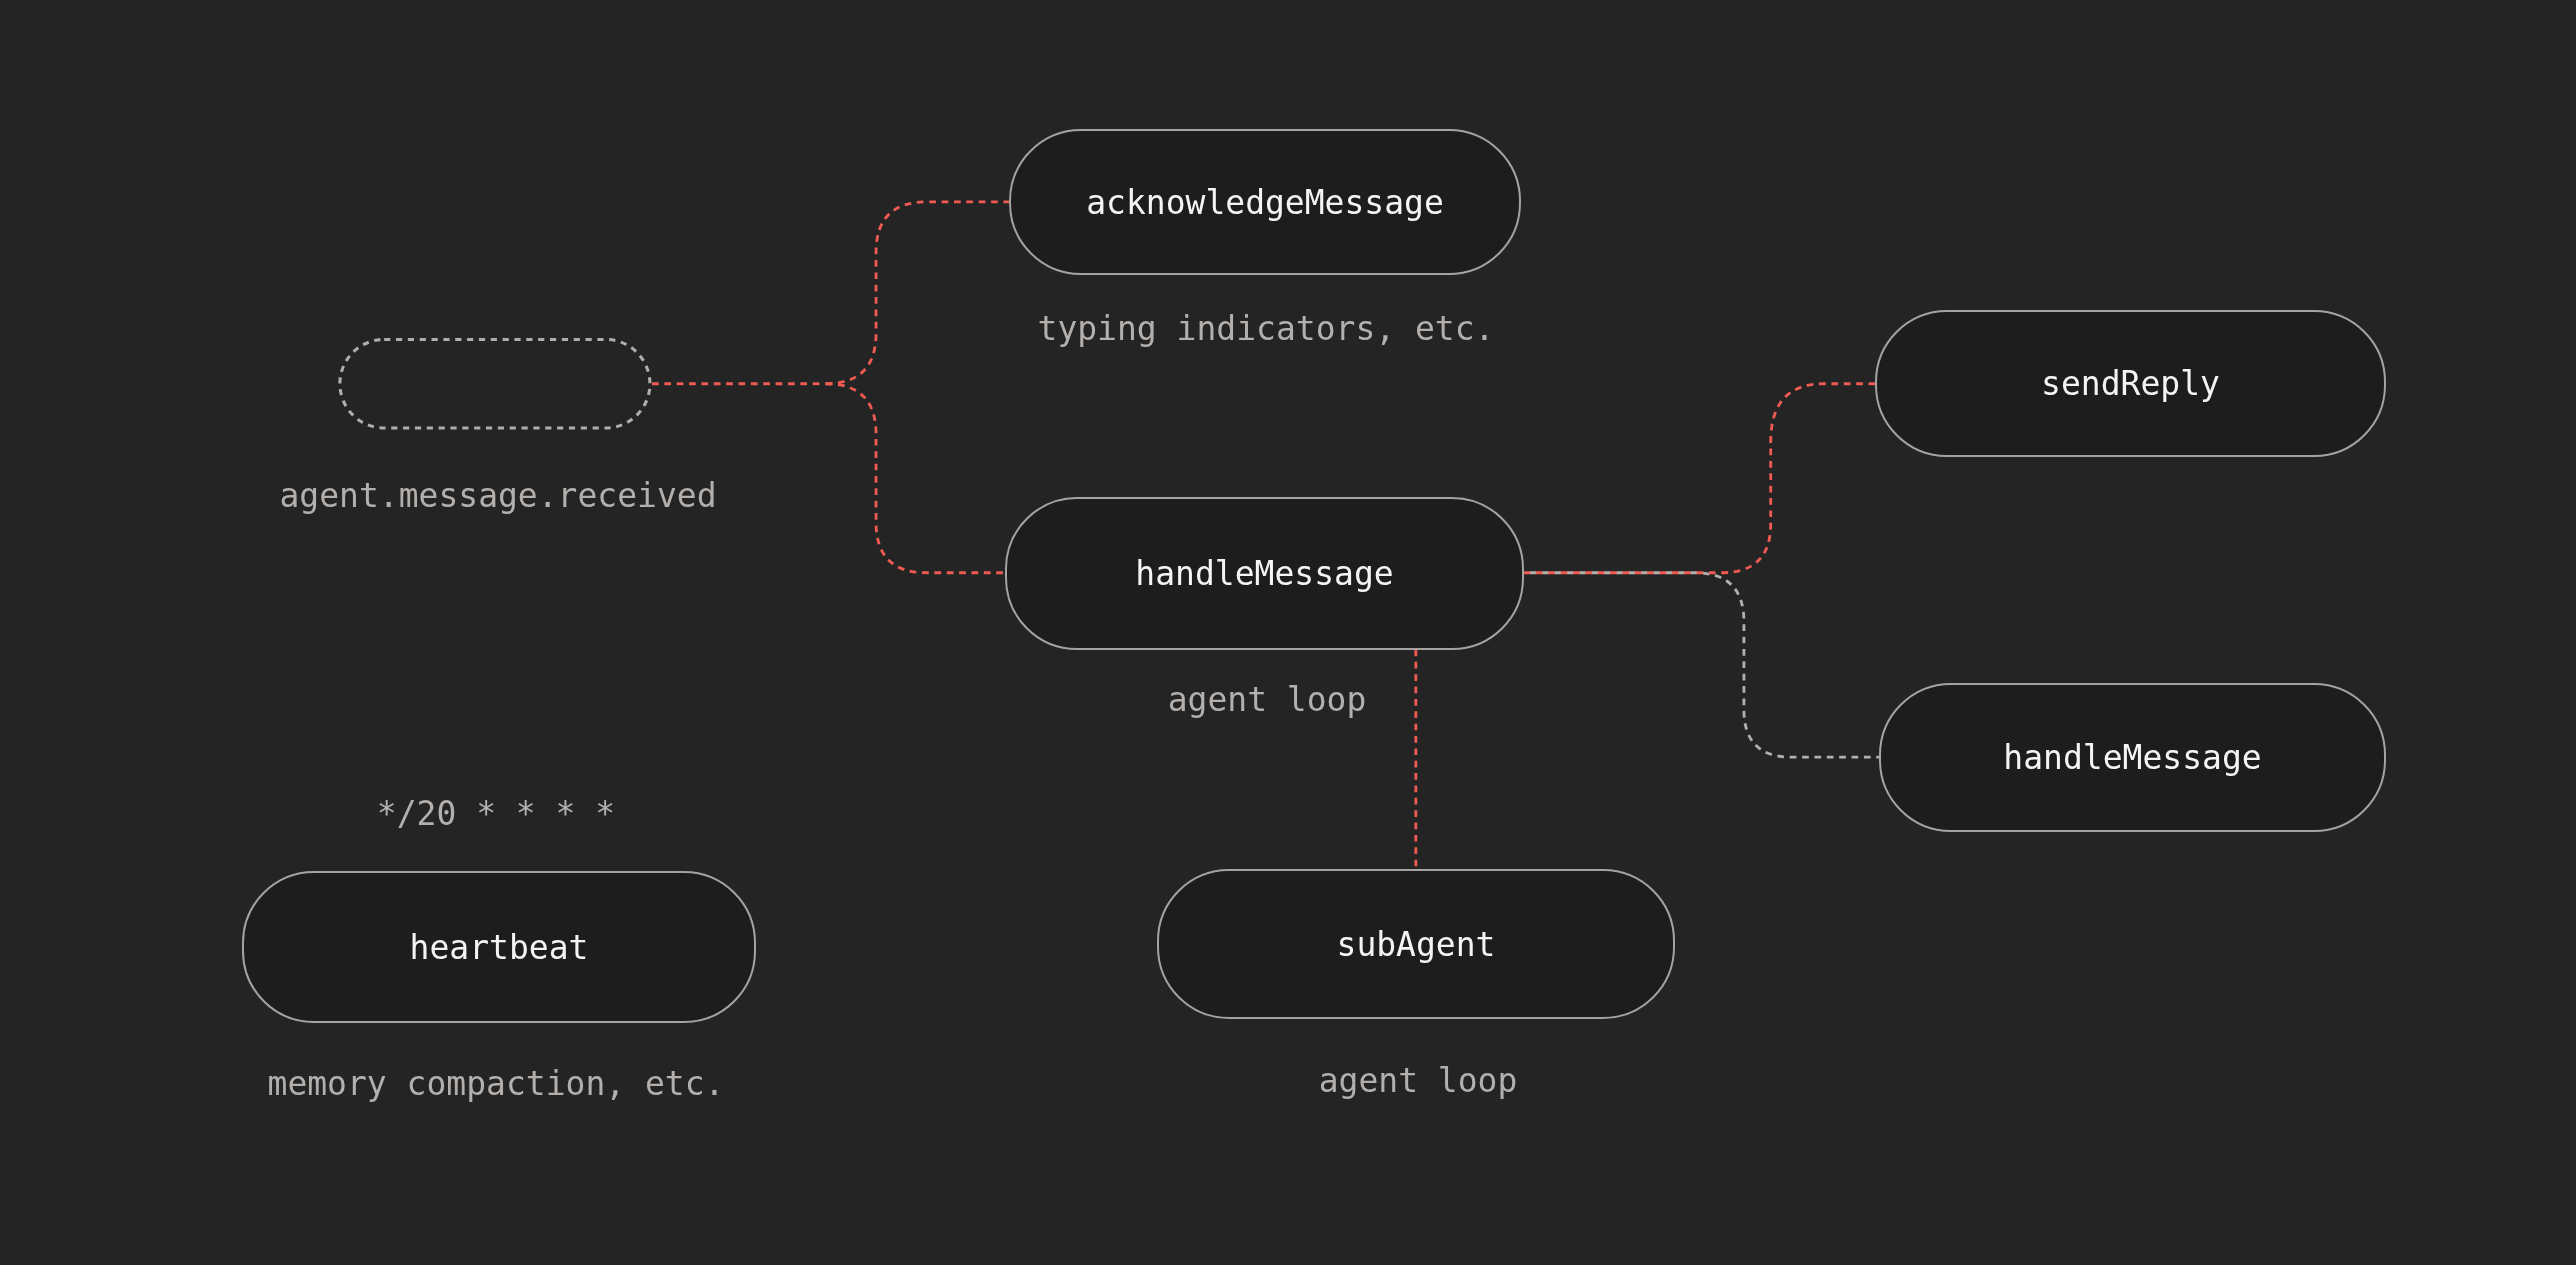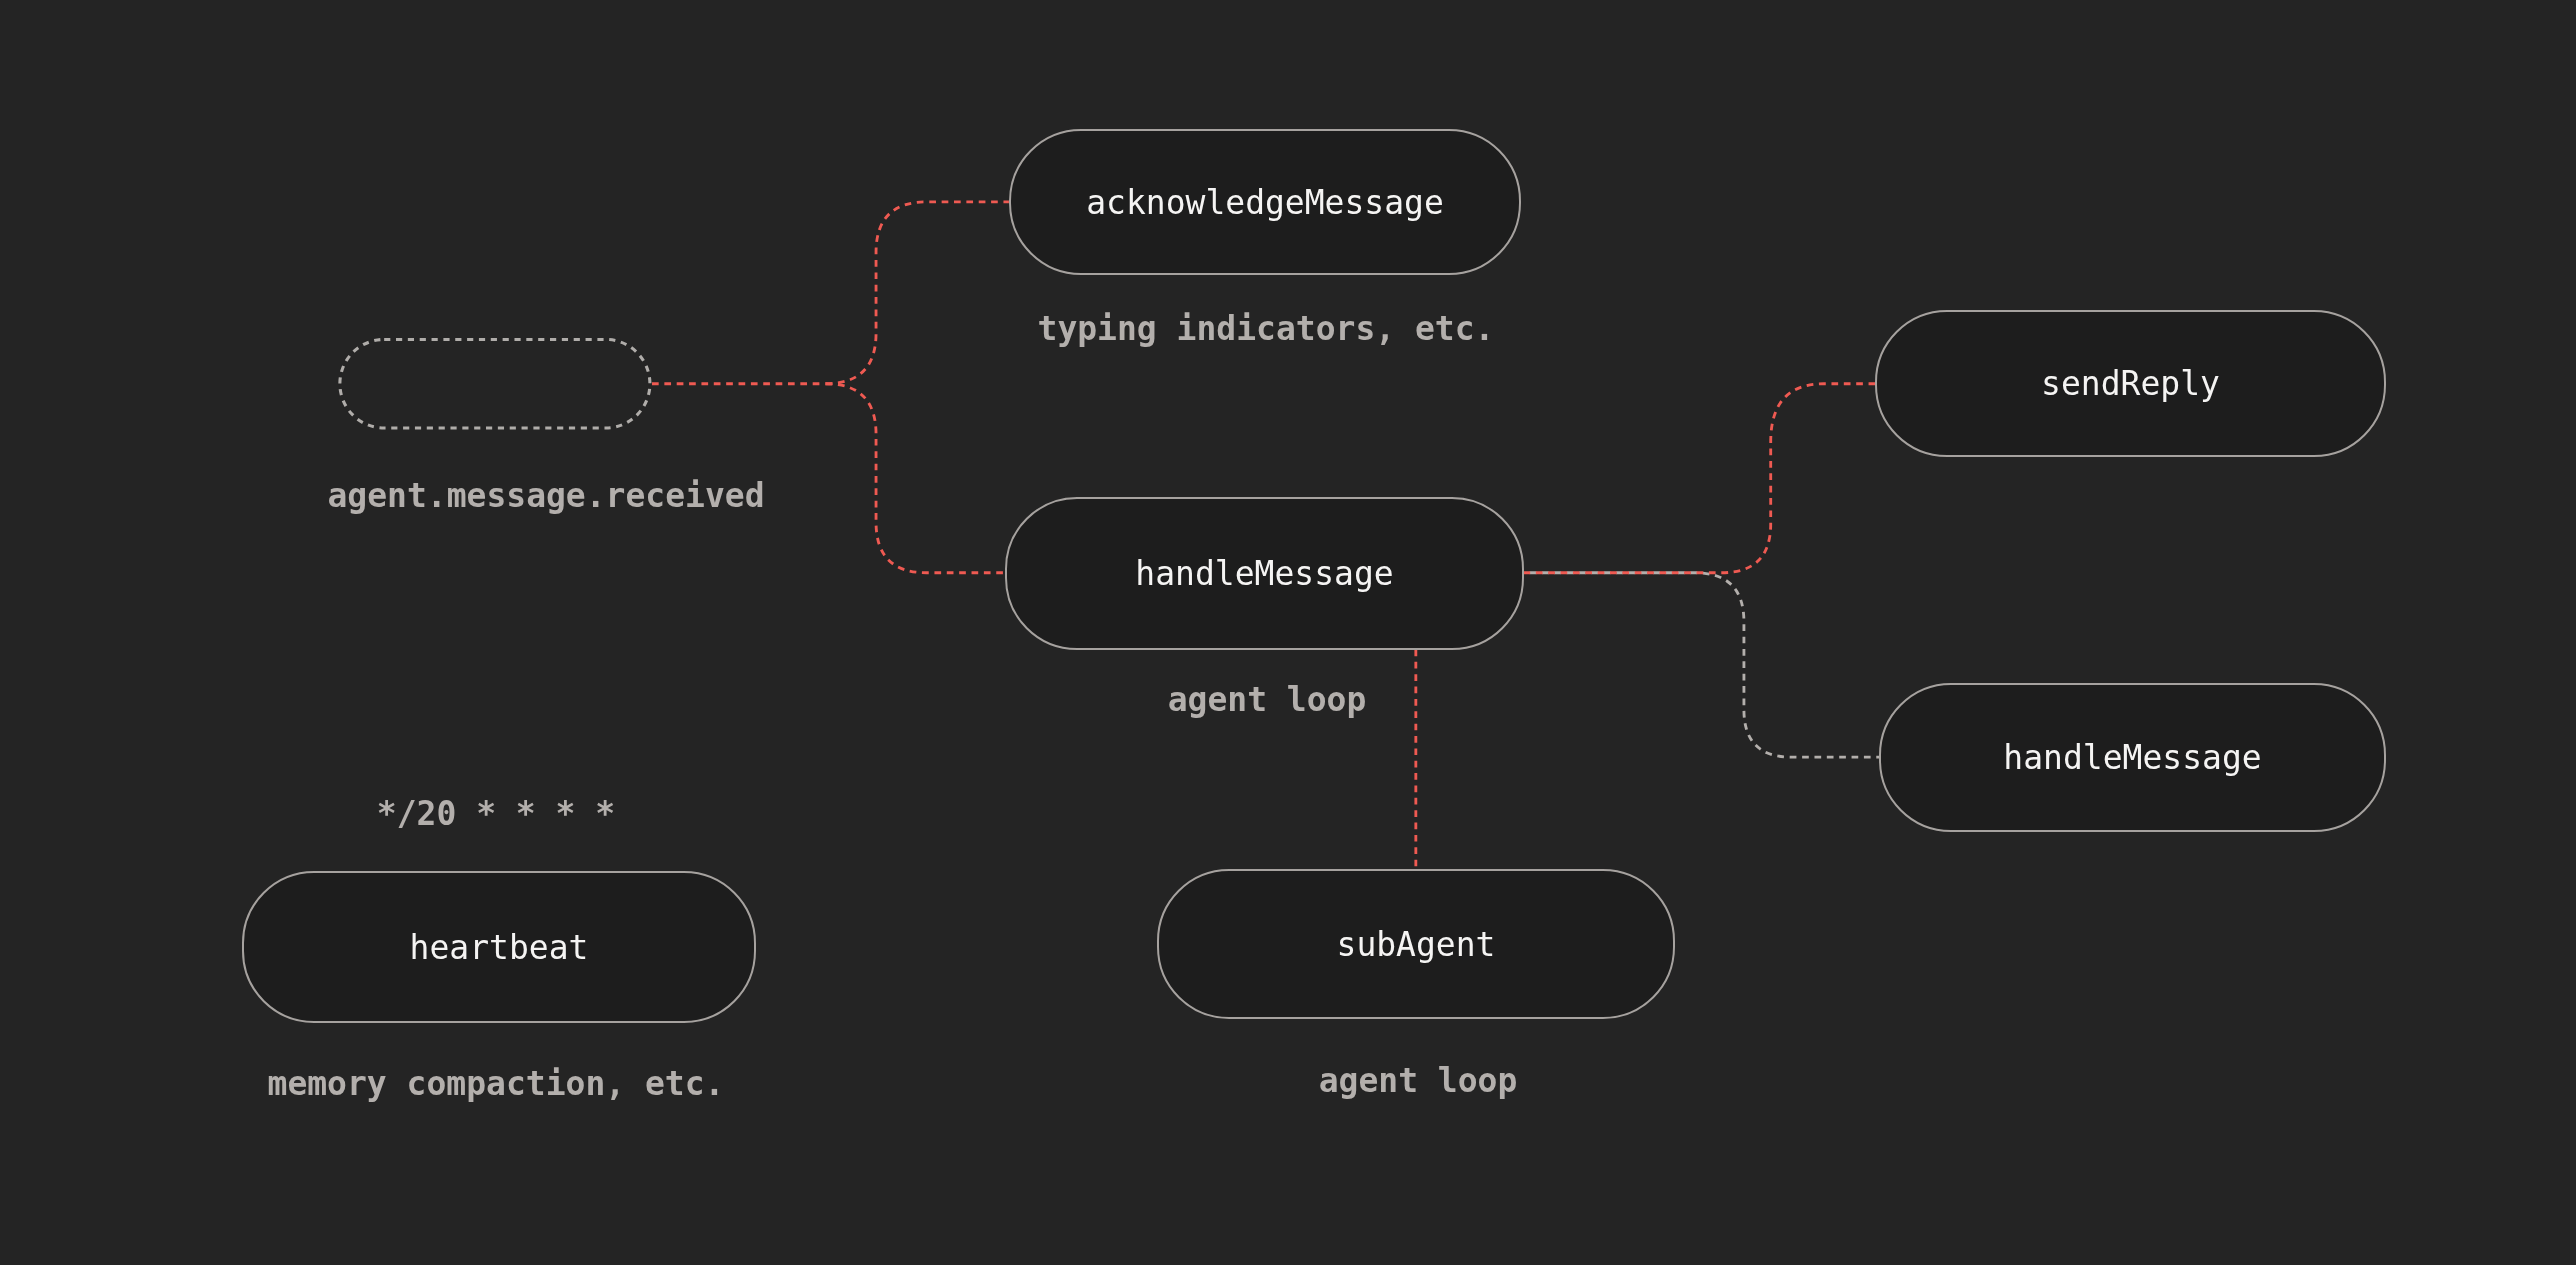--- a/index.html
+++ b/index.html
@@ -37,21 +37,20 @@
     letter-spacing: 0;
     white-space: nowrap;
     text-align: center;
   }
   .caption {
     position: absolute;
     transform: translate(-50%, -50%);
     color: #b3afac;
     font-size: 33px;
     white-space: nowrap;
-    font-weight: bold;
   }
 </style>
 </head>
 <body>
 
 <div id="canvas">
 
   <svg id="edges" viewBox="0 0 5120 2456" xmlns="http://www.w3.org/2000/svg">
 
     <rect x="659" y="659" width="602" height="172" rx="86" fill="none" stroke="#b0adaa" stroke-width="6" stroke-dasharray="12 11" stroke-linecap="butt"></rect>
@@ -86,21 +85,21 @@
   </div>
 
   <div class="node" style="left:1157px; top:869px; width:518px; height:150px;">
     <span>subAgent</span>
   </div>
 
   <div class="node" style="left:242px; top:871px; width:514px; height:152px;">
     <span>heartbeat</span>
   </div>
 
-  <div class="caption" style="left:498px; top:495px;margin-left:48px;">agent.message.received</div>
+  <div class="caption" style="left:498px; top:495px;">agent.message.received</div>
 
   <div class="caption" style="left:1266px; top:328px;">typing indicators, etc.</div>
 
   <div class="caption" style="left:1267px; top:699px;">agent loop</div>
 
   <div class="caption" style="left:1418px; top:1080px;">agent loop</div>
 
   <div class="caption" style="left:496px; top:1083px;">memory compaction, etc.</div>
 
   <div class="caption" style="left:496px; top:813px;">*/20 * * * *</div>

